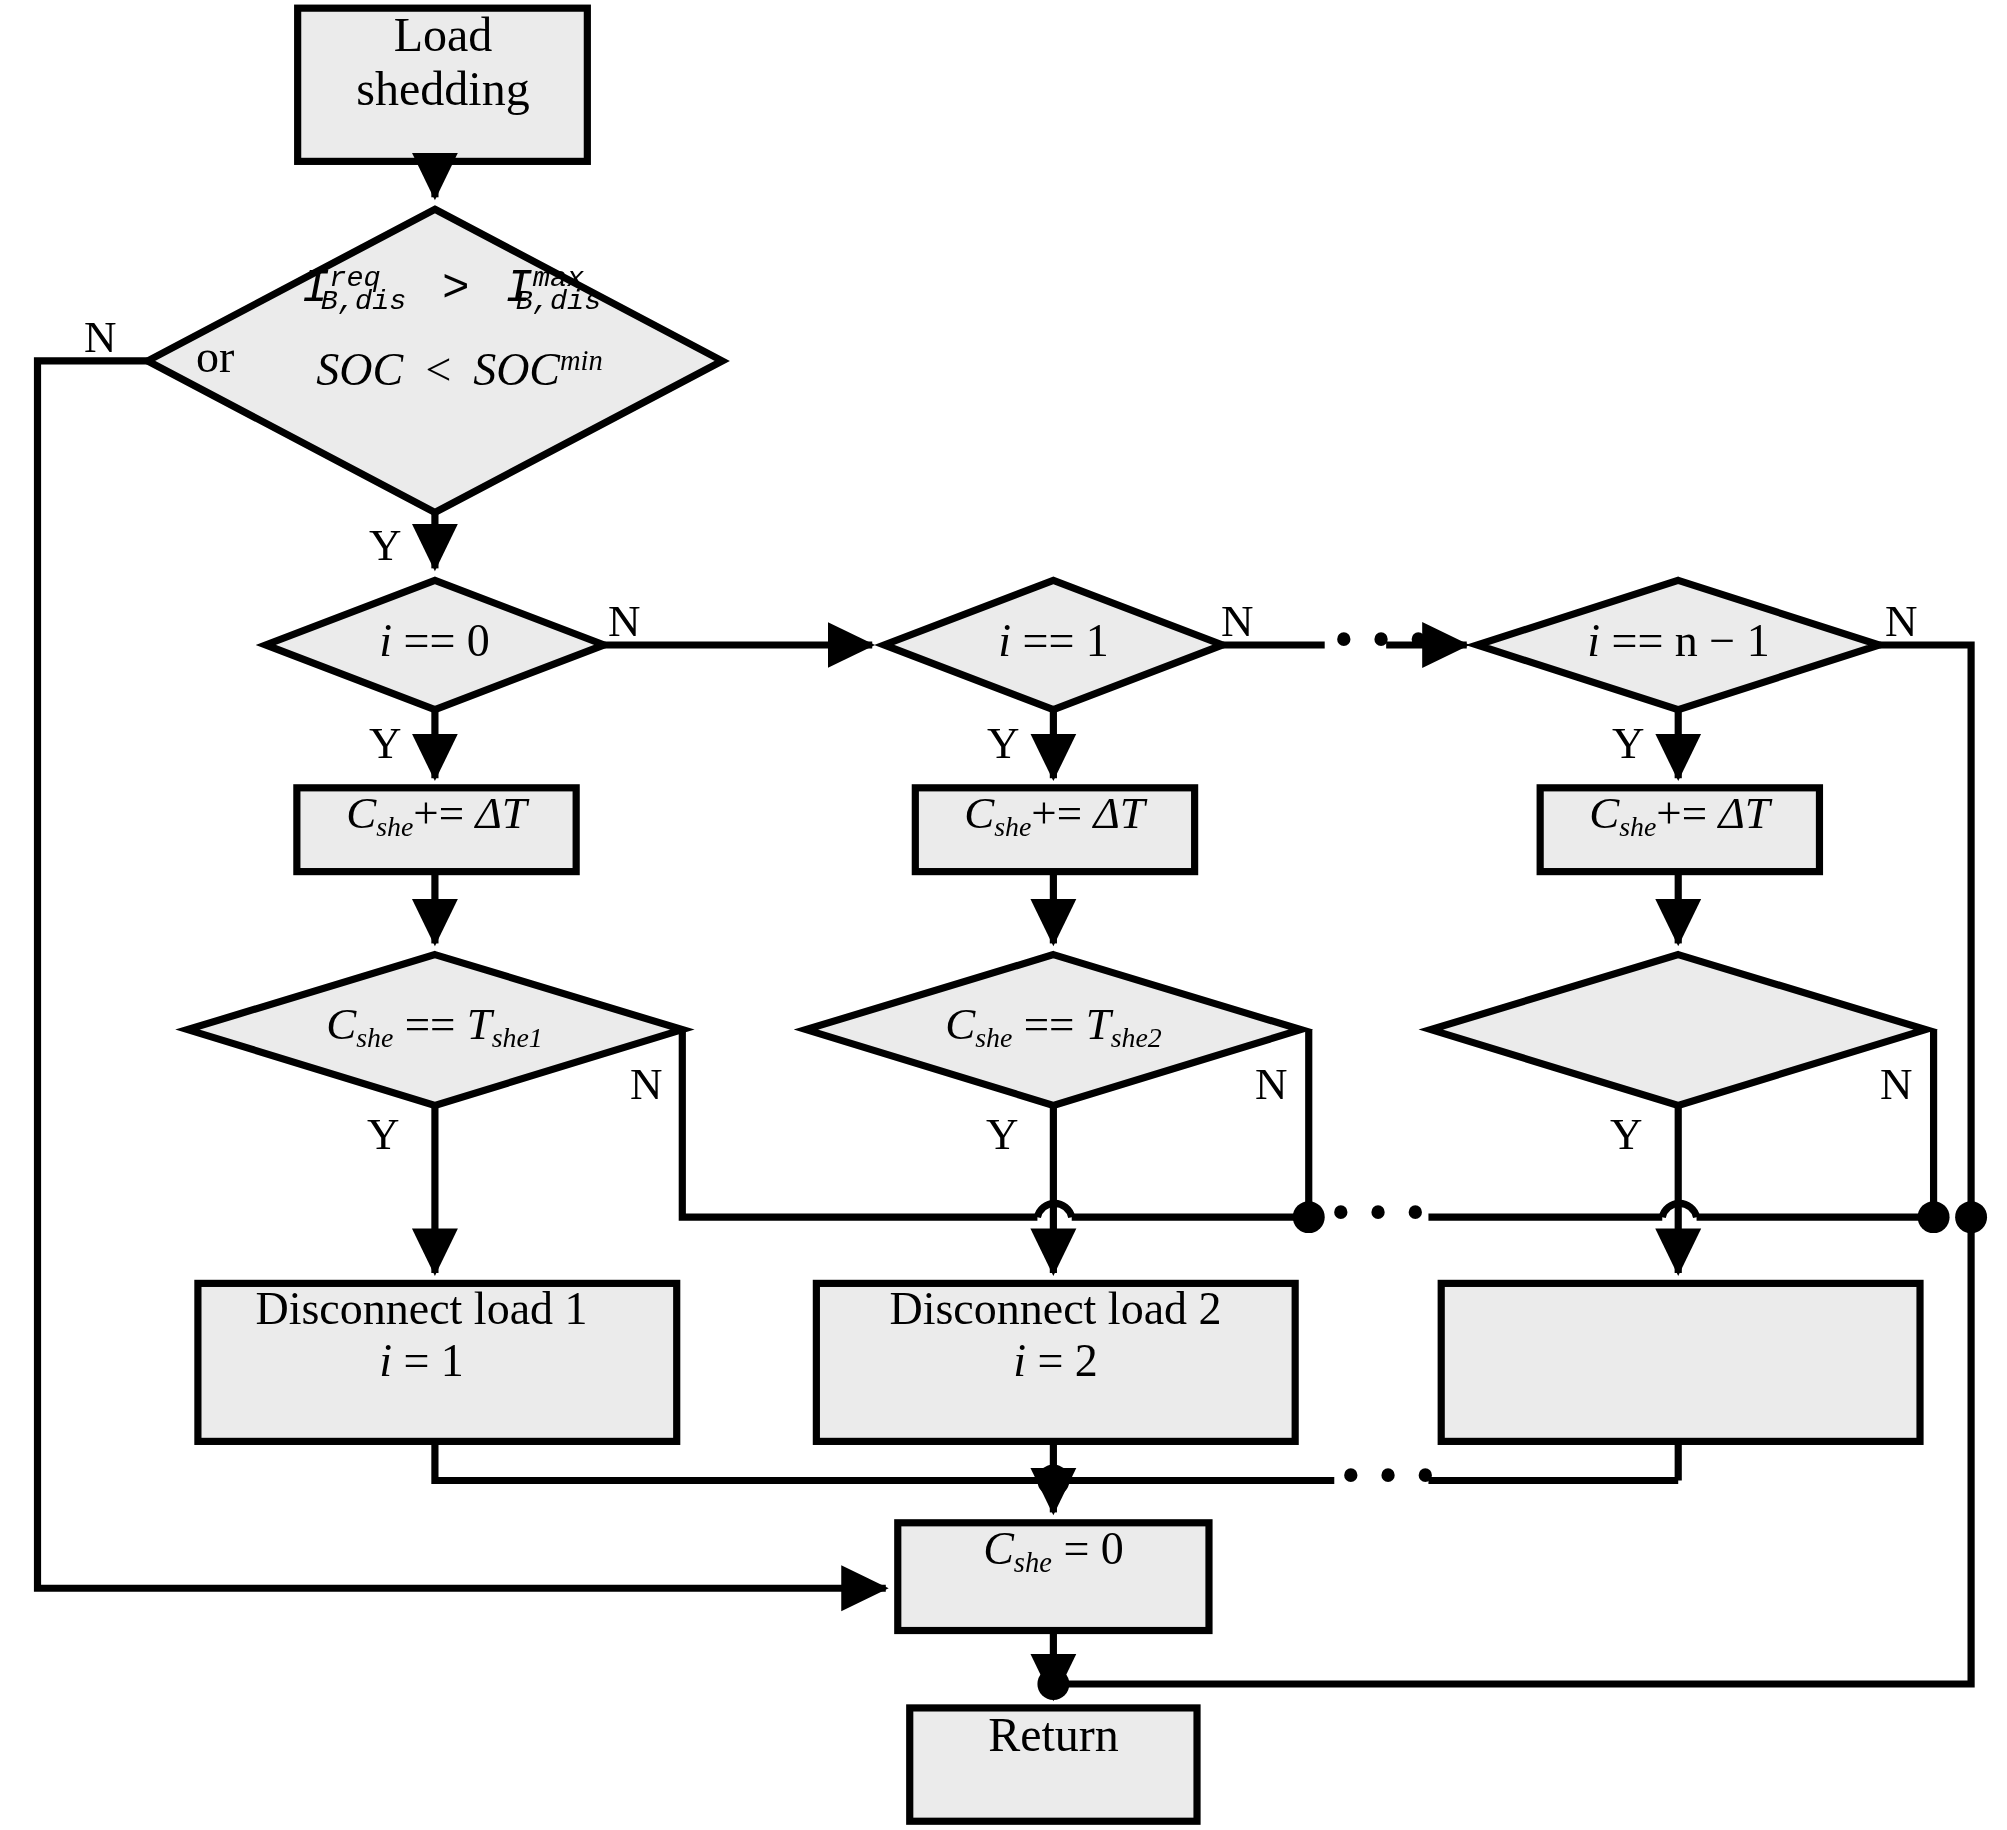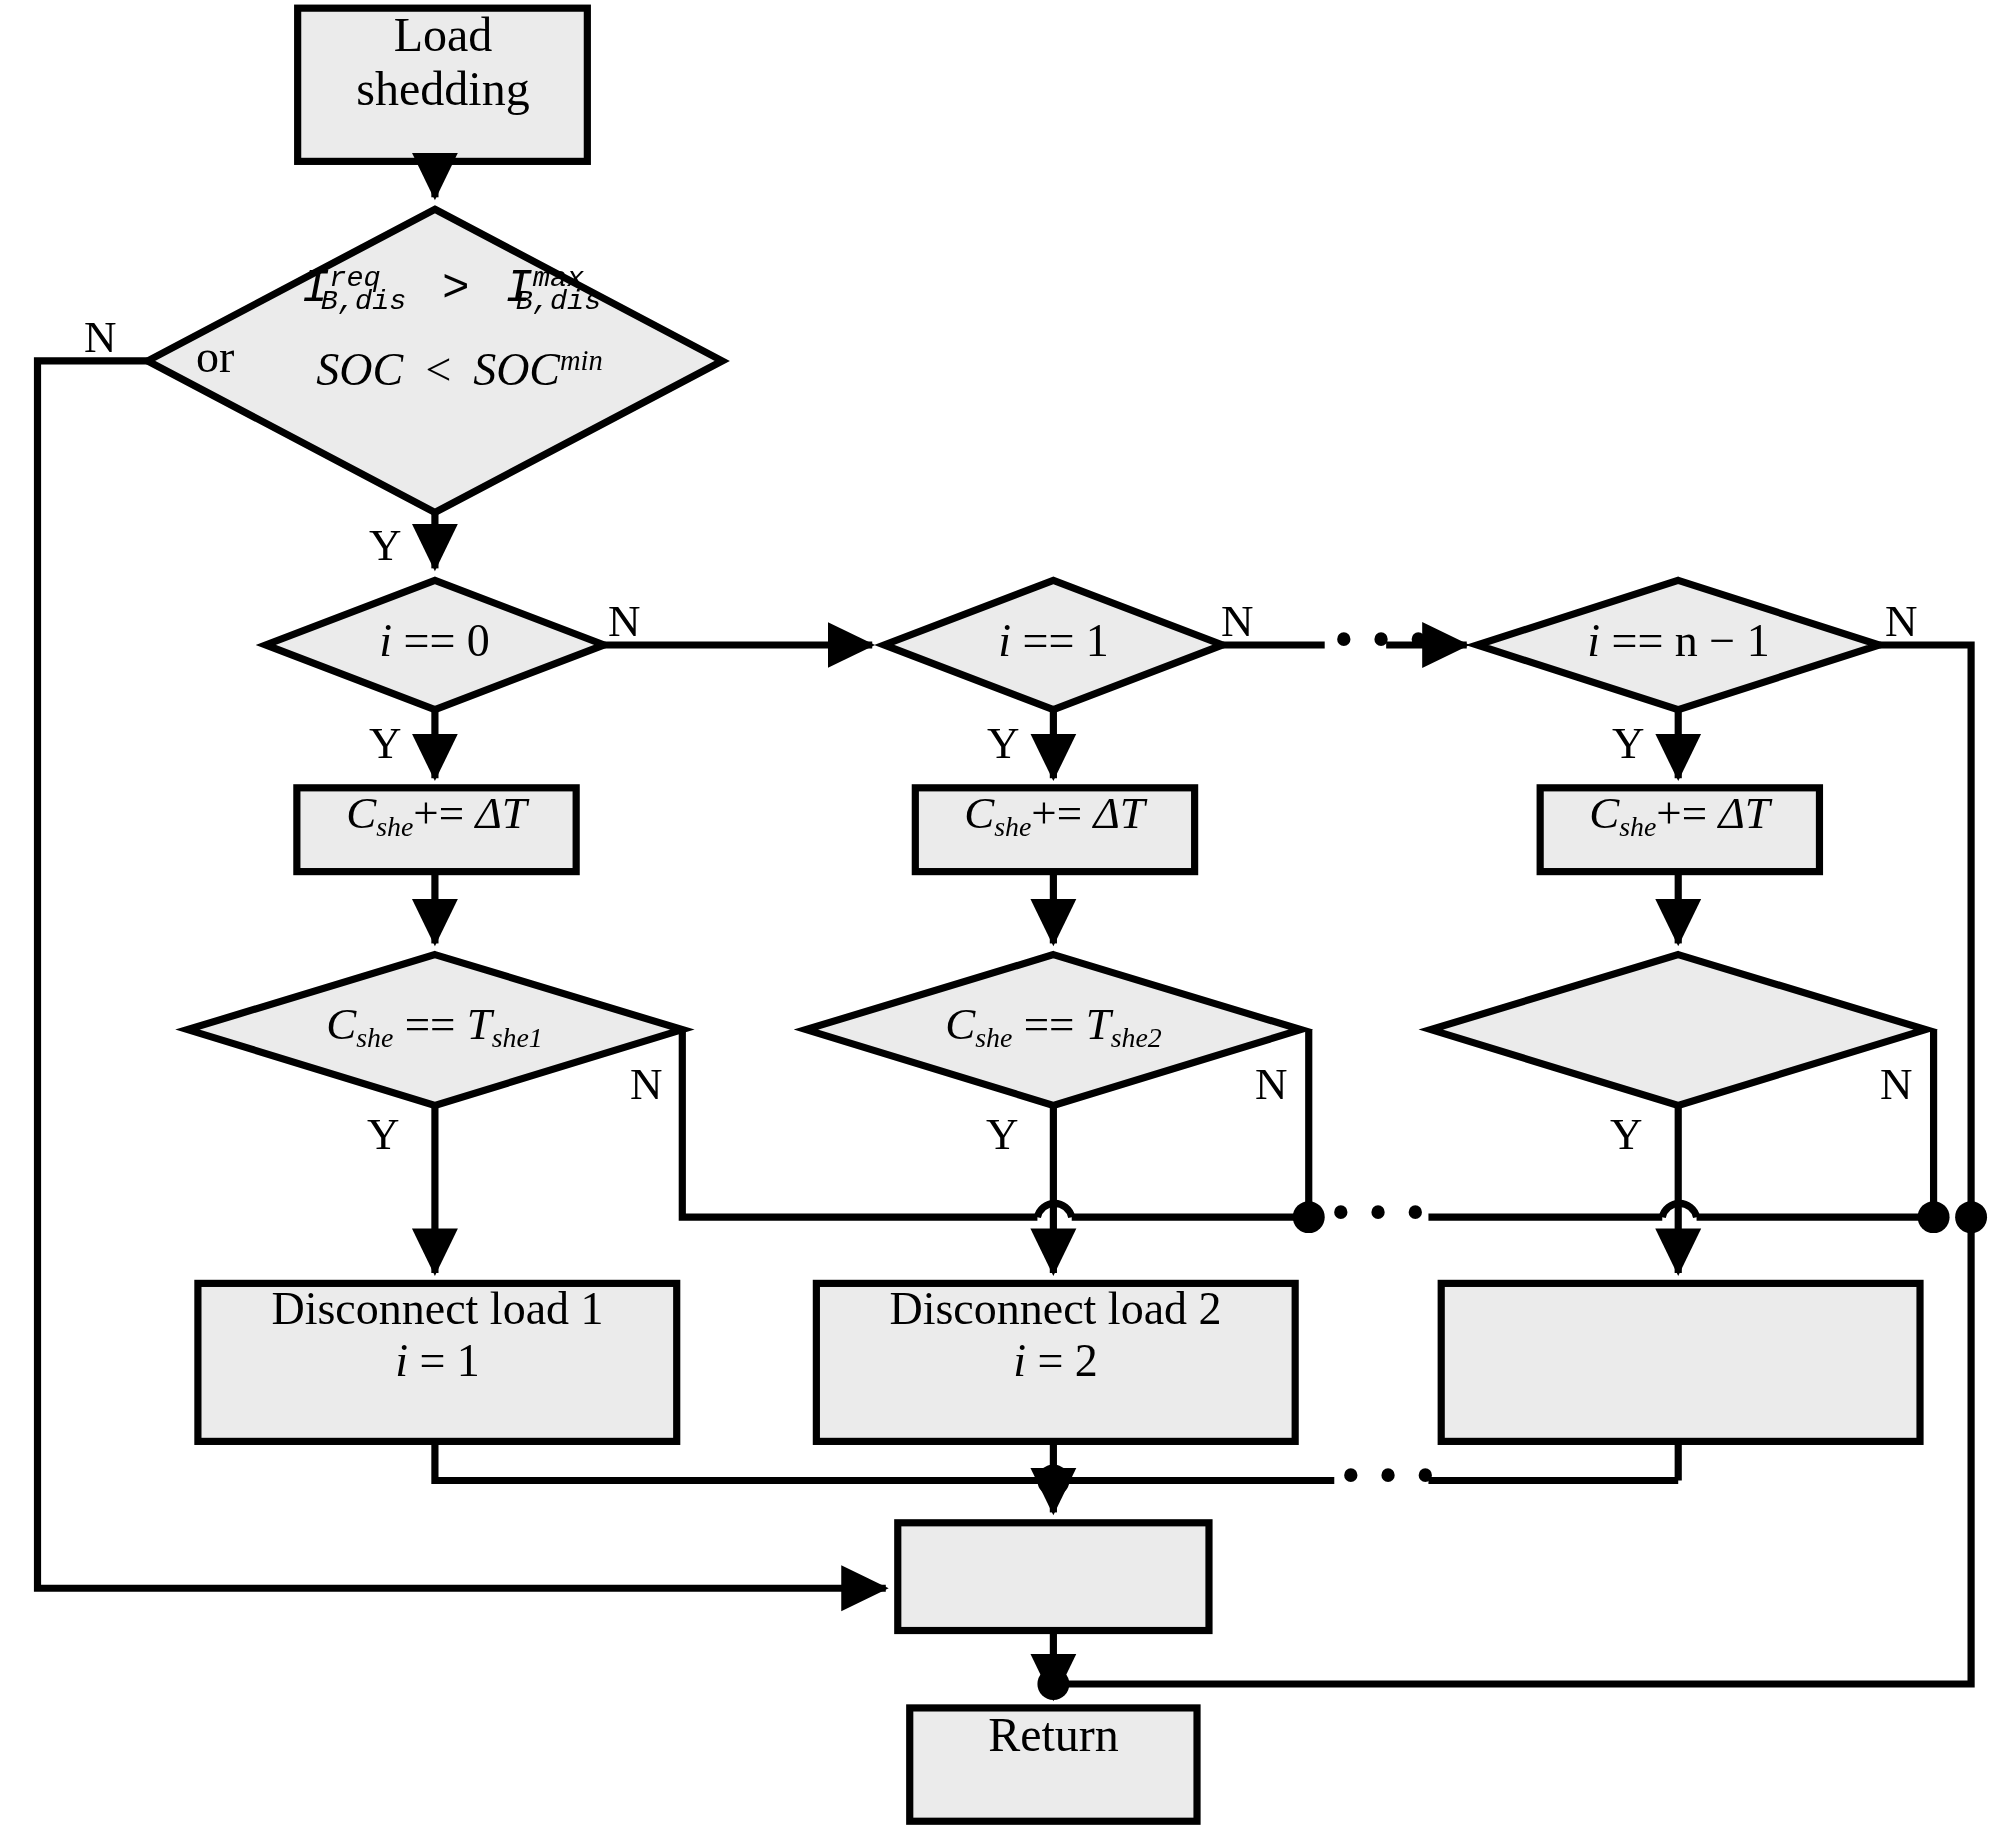--- a/index.html
+++ b/index.html
@@ -156,33 +156,36 @@
     <span><span class="it">C</span><span class="sub">she</span><span>+=</span>&nbsp;<span class="it">ΔT</span></span>
   </div>
 
   <div class="lbl" style="left:243px;top:999px;width:383px;height:61px;font-size:45px;">
     <span><span class="it">C</span><span class="sub">she</span>&nbsp;<span>==</span>&nbsp;<span class="it">T</span><span class="sub">she1</span></span>
   </div>
   <div class="lbl" style="left:862px;top:999px;width:383px;height:61px;font-size:45px;">
     <span><span class="it">C</span><span class="sub">she</span>&nbsp;<span>==</span>&nbsp;<span class="it">T</span><span class="sub">she2</span></span>
   </div>
 
-  <div class="lbl" style="left:198px;top:1283px;width:479px;height:158px;font-size:46px;">
+  <div class="lbl" style="left:182px;top:1283px;width:479px;height:158px;font-size:46px;">
     <div>
       <span>Disconnect load 1</span><br>
       <span><span class="it">i</span>&nbsp;<span>=</span>&nbsp;<span>1</span></span>
     </div>
   </div>
   <div class="lbl" style="left:816px;top:1283px;width:479px;height:158px;font-size:46px;">
     <div>
       <span>Disconnect load 2</span><br>
       <span><span class="it">i</span>&nbsp;<span>=</span>&nbsp;<span>2</span></span>
     </div>
   </div>
 
+  <div class="lbl" style="left:898px;top:1523px;width:311px;height:108px;font-size:46px;">
+    <span><span class="it">C</span><span class="sub">she</span>&nbsp;<span>=</span>&nbsp;<span>0</span></span>
+  </div>
 
   <div class="lbl" style="left:910px;top:1708px;width:287px;height:113px;font-size:48px;">
     <span>Return</span>
   </div>
 
   <div class="yn" style="left:84px;top:311px;">N</div>
   <div class="yn" style="left:369px;top:519px;">Y</div>
 
   <div class="yn" style="left:608px;top:595px;">N</div>
   <div class="yn" style="left:1221px;top:595px;">N</div>

